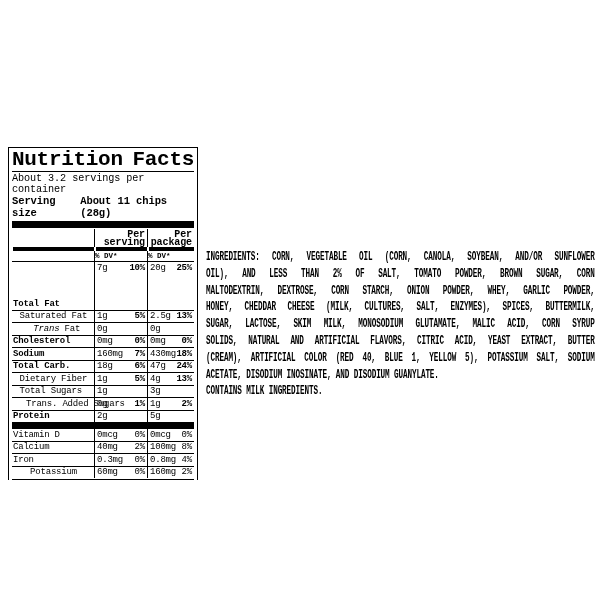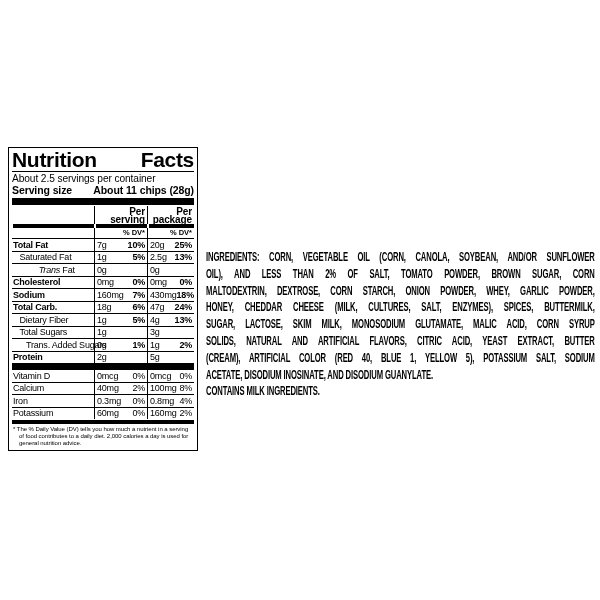--- a/index.html
+++ b/index.html
@@ -1,18 +1,18 @@
 <!DOCTYPE html>
 <html><head>
 <meta charset="utf-8">
 <style>
   * { box-sizing: border-box; margin: 0; padding: 0; }
   html, body { width: 600px; height: 600px; background: #ffffff; }
   body { font-family: "Liberation Sans", sans-serif; color: #000; }
-  .canvas { position: relative; width: 600px; height: 480px; background: #fff; overflow: hidden; }
+  .canvas { position: relative; width: 600px; height: 480px; background: #fff; overflow: hidden; font-family: Liberation Mono, monospace; }
 
   
   .nf {
     position: absolute; left: 8px; top: 147px; width: 190px;
     border: 1.5px solid #000; background: #fff; padding: 2px 3px 3px 3px;
   }
   .nf-title {
     display: flex; justify-content: space-between; align-items: baseline;
     font-weight: bold; font-size: 21px; line-height: 20px; letter-spacing: -0.3px;
     border-bottom: 1px solid #000; padding-bottom: 1px;
@@ -28,21 +28,21 @@
   .grid .c { border-left: 1px solid #000; }
   .grid .c:first-child { border-left: none; }
 
   .hdr .c { font-size: 10px; font-weight: bold; text-align: right; padding: 2px 2px 0 0; line-height: 8px; letter-spacing: -0.1px; }
   .cal .c { display: flex; align-items: flex-end; }
   .cal .cal-label { font-size: 18.5px; font-weight: bold; letter-spacing: -0.4px; line-height: 19px; padding: 2px 0 1px 1px; }
   .cal .cal-num { width: 100%; text-align: center; font-size: 26px; font-weight: bold; letter-spacing: -1.2px; line-height: 22px; }
   .cbars { height: 4px; }
   .cbars .c { border-left: 1px solid #fff; }
   .cbars .b { height: 3.5px; background: #000; margin-left: 1px; }
-  .dvr .c { font-size: 7.5px; font-weight: bold; text-align: right; padding: 1px 2px 1px 0; line-height: 8px; }
+  .dvr .c { font-size: 7.5px; font-weight: bold; text-align: left; padding: 1px 2px 1px 0; line-height: 8px; }
 
   .nrow { border-top: 1px solid #000; }
   .nrow .c { min-height: 11.5px; font-size: 9px; line-height: 11px; letter-spacing: -0.2px; white-space: nowrap; padding-top: 0.5px; }
   .nrow .nc { overflow: visible; }
   .nrow .nm.b { font-weight: bold; }
   .nrow .vc { display: flex; justify-content: space-between; padding-left: 2px; padding-right: 2px; }
   .nrow .dv.b { font-weight: bold; }
 
   .nf-footnote {
     font-size: 6px; line-height: 7px; letter-spacing: -0.05px;
@@ -61,21 +61,21 @@
 </head>
 <body>
 
 <div class="canvas">
 
   <div class="nf">
     <div class="nf-title" id="nfTitle">
         <span>Nutrition</span>
         <span>Facts</span>
       </div>
-    <div class="nf-servings">About 2.5 servings per container</div>
+    <div class="nf-servings">About 3.2 servings per container</div>
     <div class="nf-ssrow">
       <span>Serving size</span>
       <span>About 11 chips (28g)</span>
     </div>
     <div class="bar-thick"></div>
 
     <div class="grid hdr">
       <div class="c"></div>
       <div class="c">Per serving</div>
       <div class="c">Per package</div>
@@ -95,21 +95,21 @@
     </div>
 
     <div class="grid dvr">
       <div class="c"></div>
       <div class="c">% DV*</div>
       <div class="c">% DV*</div>
     </div>
 
     <div id="mainRows">
         <div class="grid nrow">
-          <div class="c nc" style="padding-left: 1px;"><span class="nm b">Total Fat</span></div>
+          <div class="c nc" style="padding-left: 1px; margin-top: 36px;"><span class="nm b">Total Fat</span></div>
           <div class="c vc">
             <span class="amt">7g</span>
             <span class="dv b">10%</span>
           </div>
           <div class="c vc">
             <span class="amt">20g</span>
             <span class="dv b">25%</span>
           </div>
         </div>
         <div class="grid nrow">
@@ -241,21 +241,21 @@
           <div class="c vc">
             <span class="amt">0.3mg</span>
             <span class="dv">0%</span>
           </div>
           <div class="c vc">
             <span class="amt">0.8mg</span>
             <span class="dv">4%</span>
           </div>
         </div>
         <div class="grid nrow">
-          <div class="c nc" style="padding-left: 1px;"><span class="nm">Potassium</span></div>
+          <div class="c nc" style="padding-left: 1px; text-align: center;"><span class="nm">Potassium</span></div>
           <div class="c vc">
             <span class="amt">60mg</span>
             <span class="dv">0%</span>
           </div>
           <div class="c vc">
             <span class="amt">160mg</span>
             <span class="dv">2%</span>
           </div>
         </div>
       </div>

